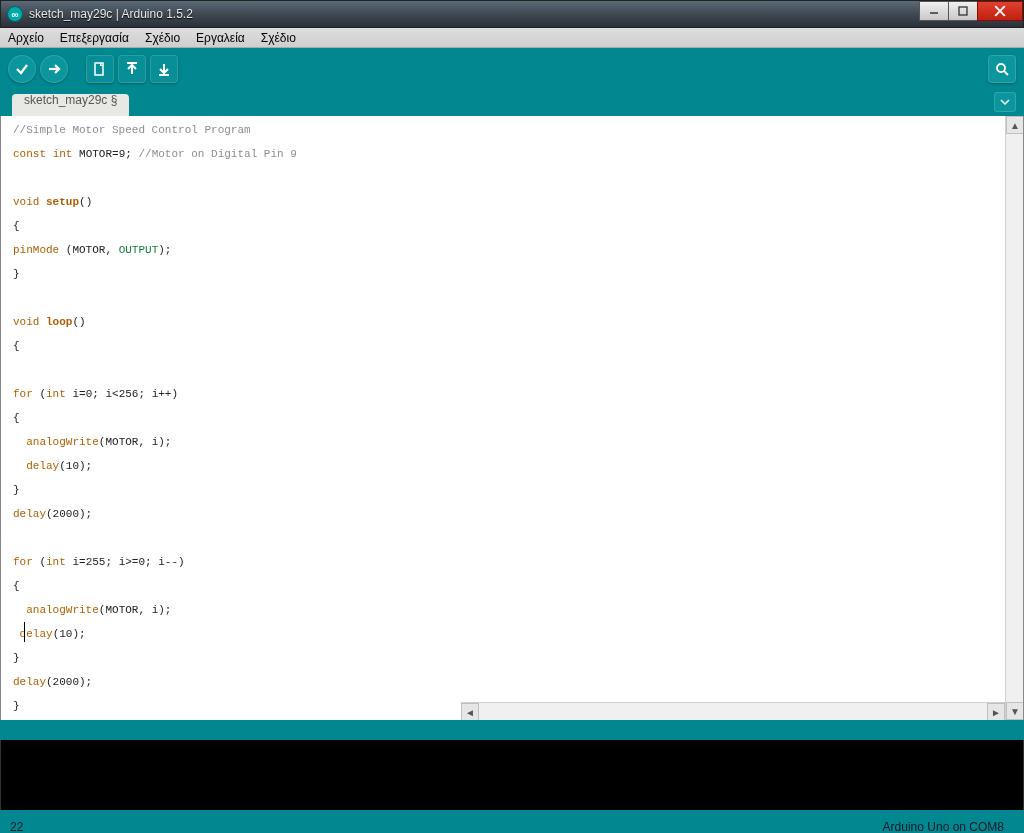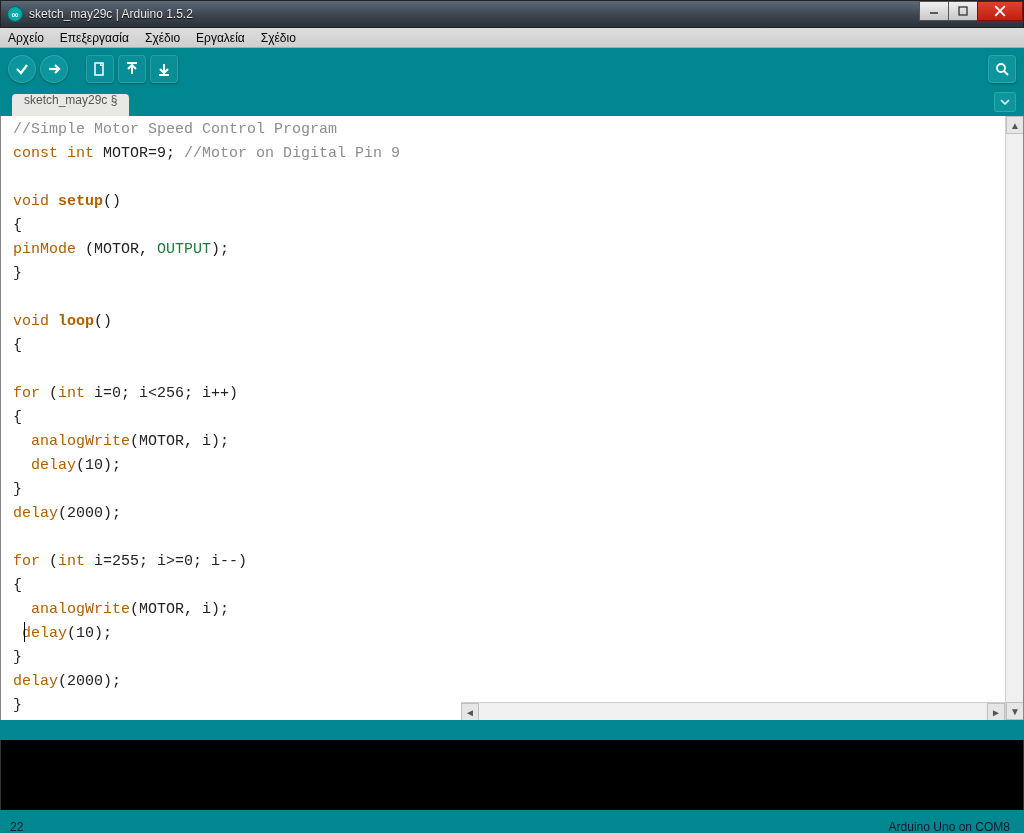--- a/index.html
+++ b/index.html
@@ -147,21 +147,21 @@
   .editor {
     height: 604px;
     background: #ffffff;
     position: relative;
     overflow: hidden;
     border-left: 1px solid #888;
     border-right: 1px solid #888;
   }
   .code {
     font-family: "Courier New", monospace;
-    font-size: 15px;
+    font-size: 11px;
     line-height: 24px;
     padding: 2px 0 2px 12px;
     white-space: pre;
     color: #222;
   }
   .c-comment { color: #8b8d8f; }
   .c-keyword { color: #b06000; }
   .c-bold { font-weight: bold; color: #b06000; }
   .c-const { color: #15803d; }
   .scrollbar-v {
@@ -204,21 +204,21 @@
     background: #00878f;
     display: flex;
     align-items: flex-end;
     padding: 0 10px;
     color: #0f172a;
     font-size: 12px;
     position: relative;
   }
   .status-right {
     position: absolute;
-    right: 14px;
+    right: 20px;
   }
   .cursor {
     position: absolute;
     left: 23px;
     top: 506px;
     width: 1px;
     height: 20px;
     background: #000;
   }
 </style>

